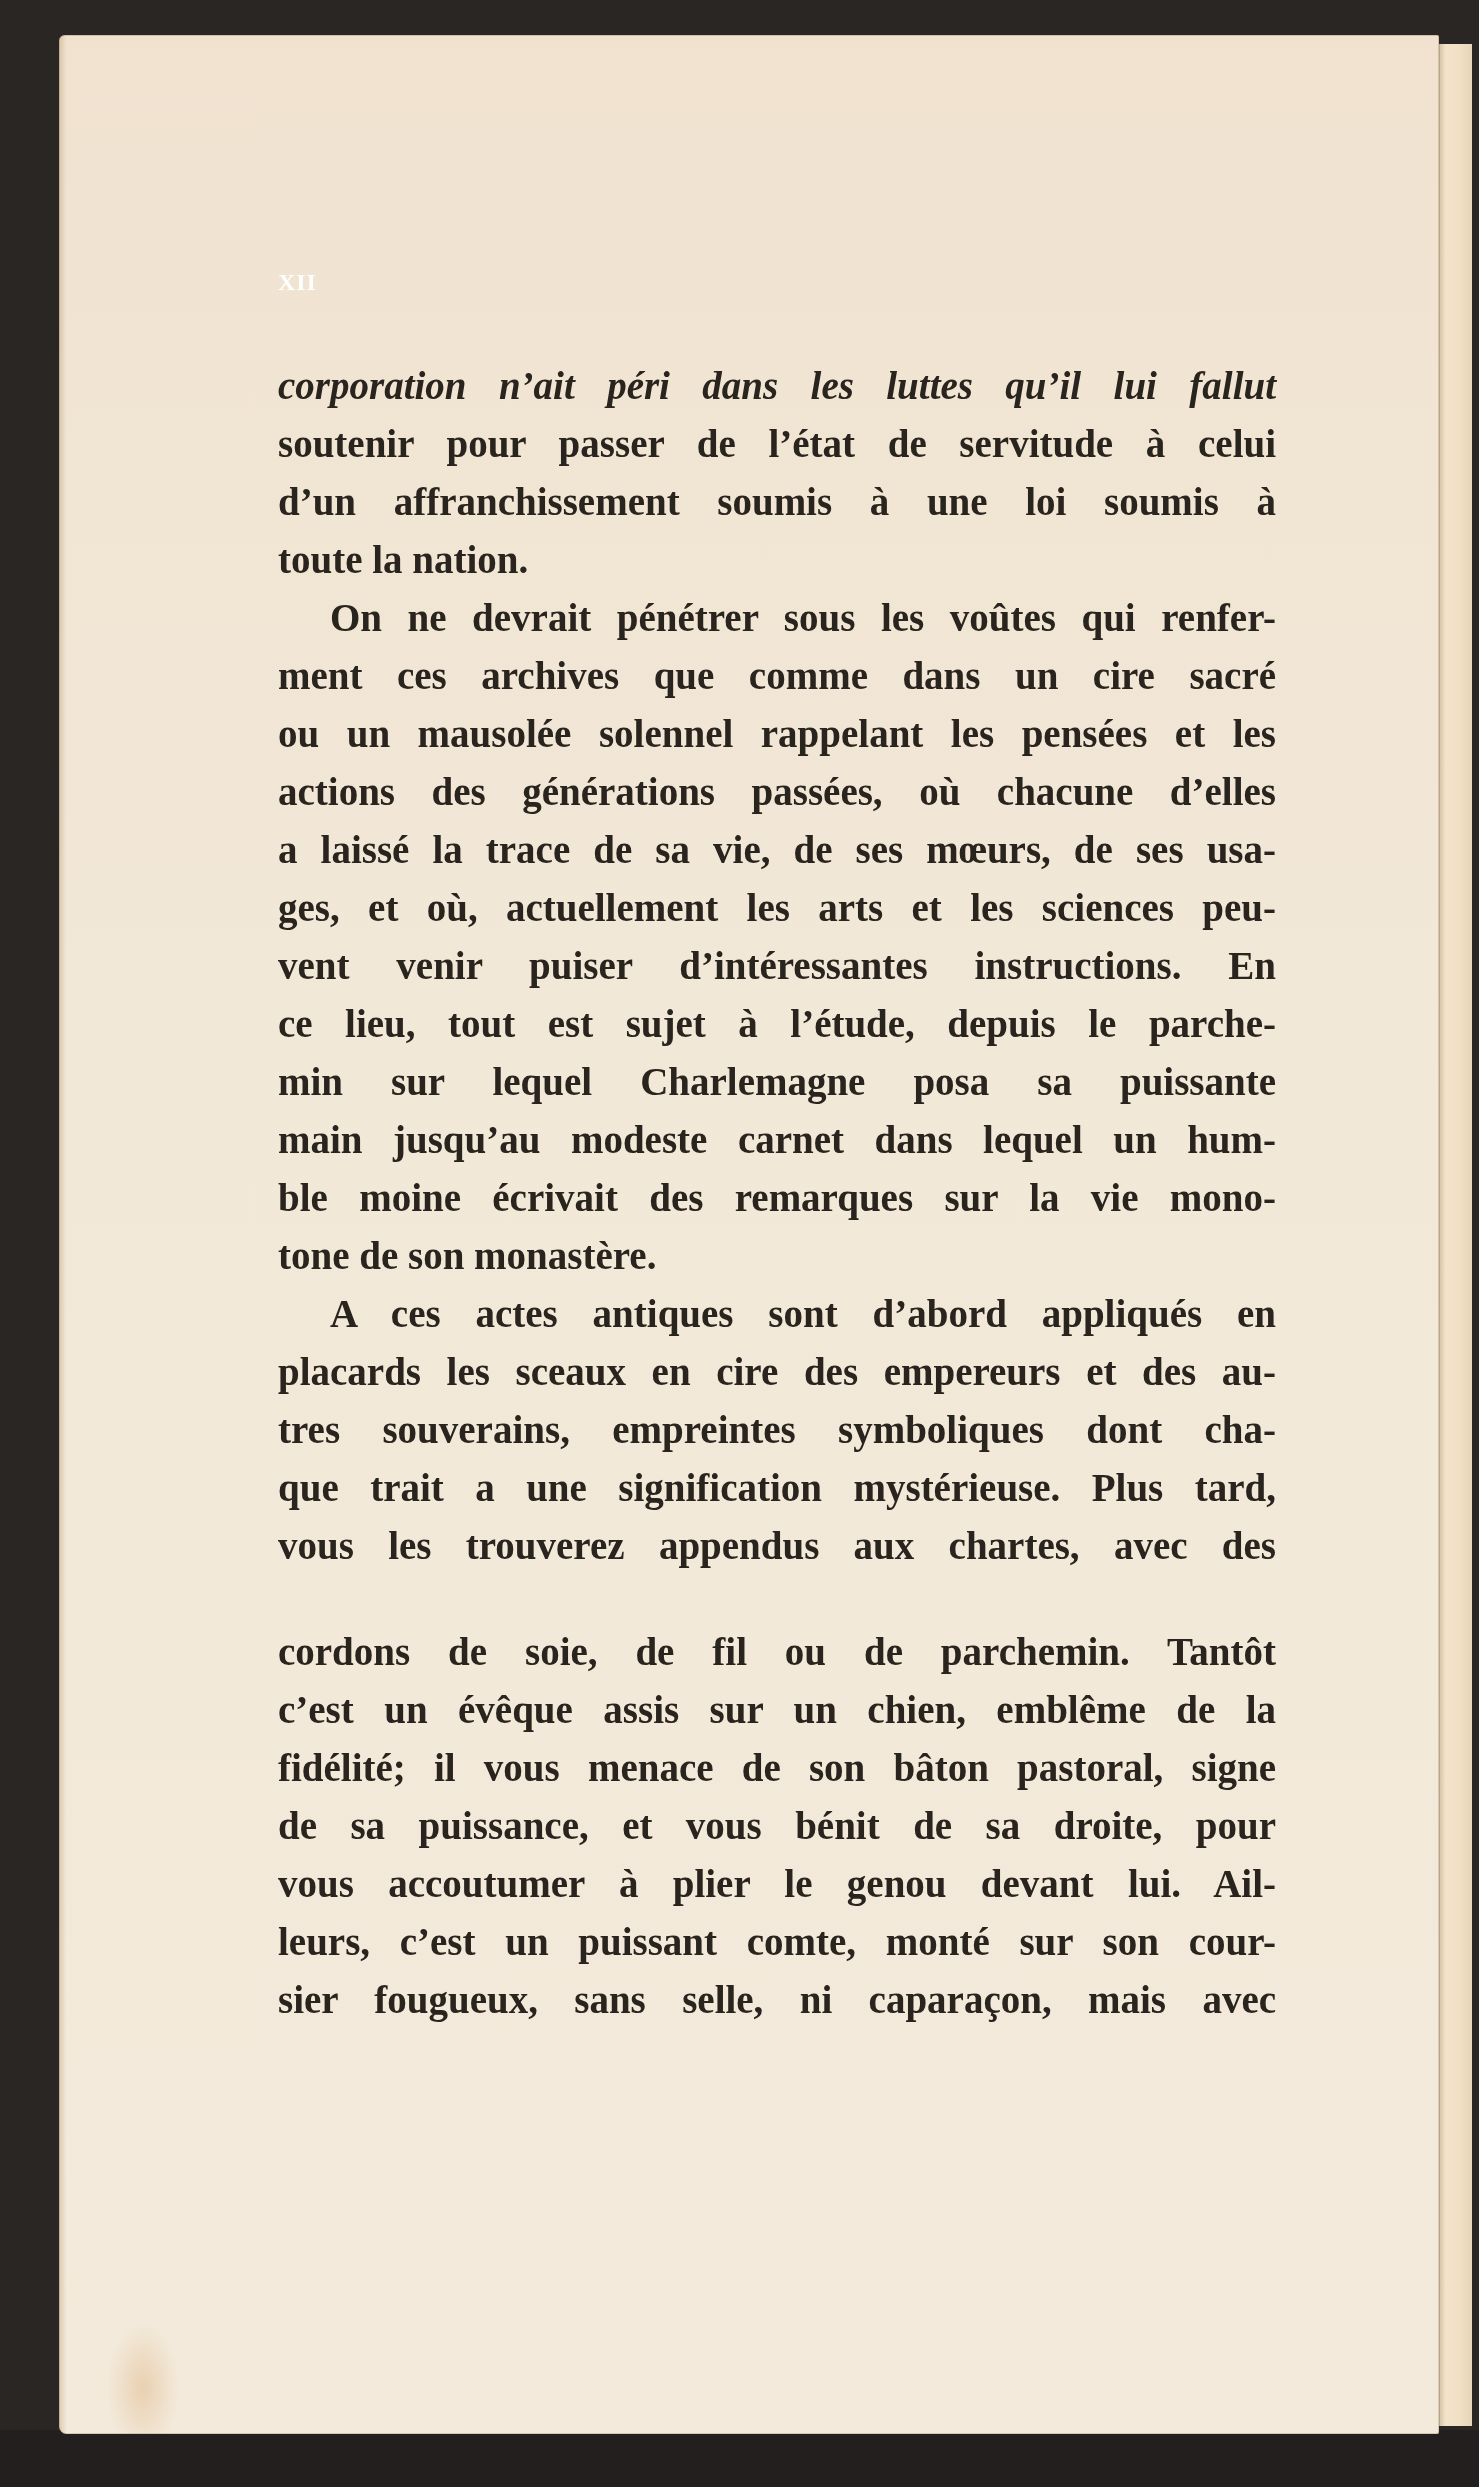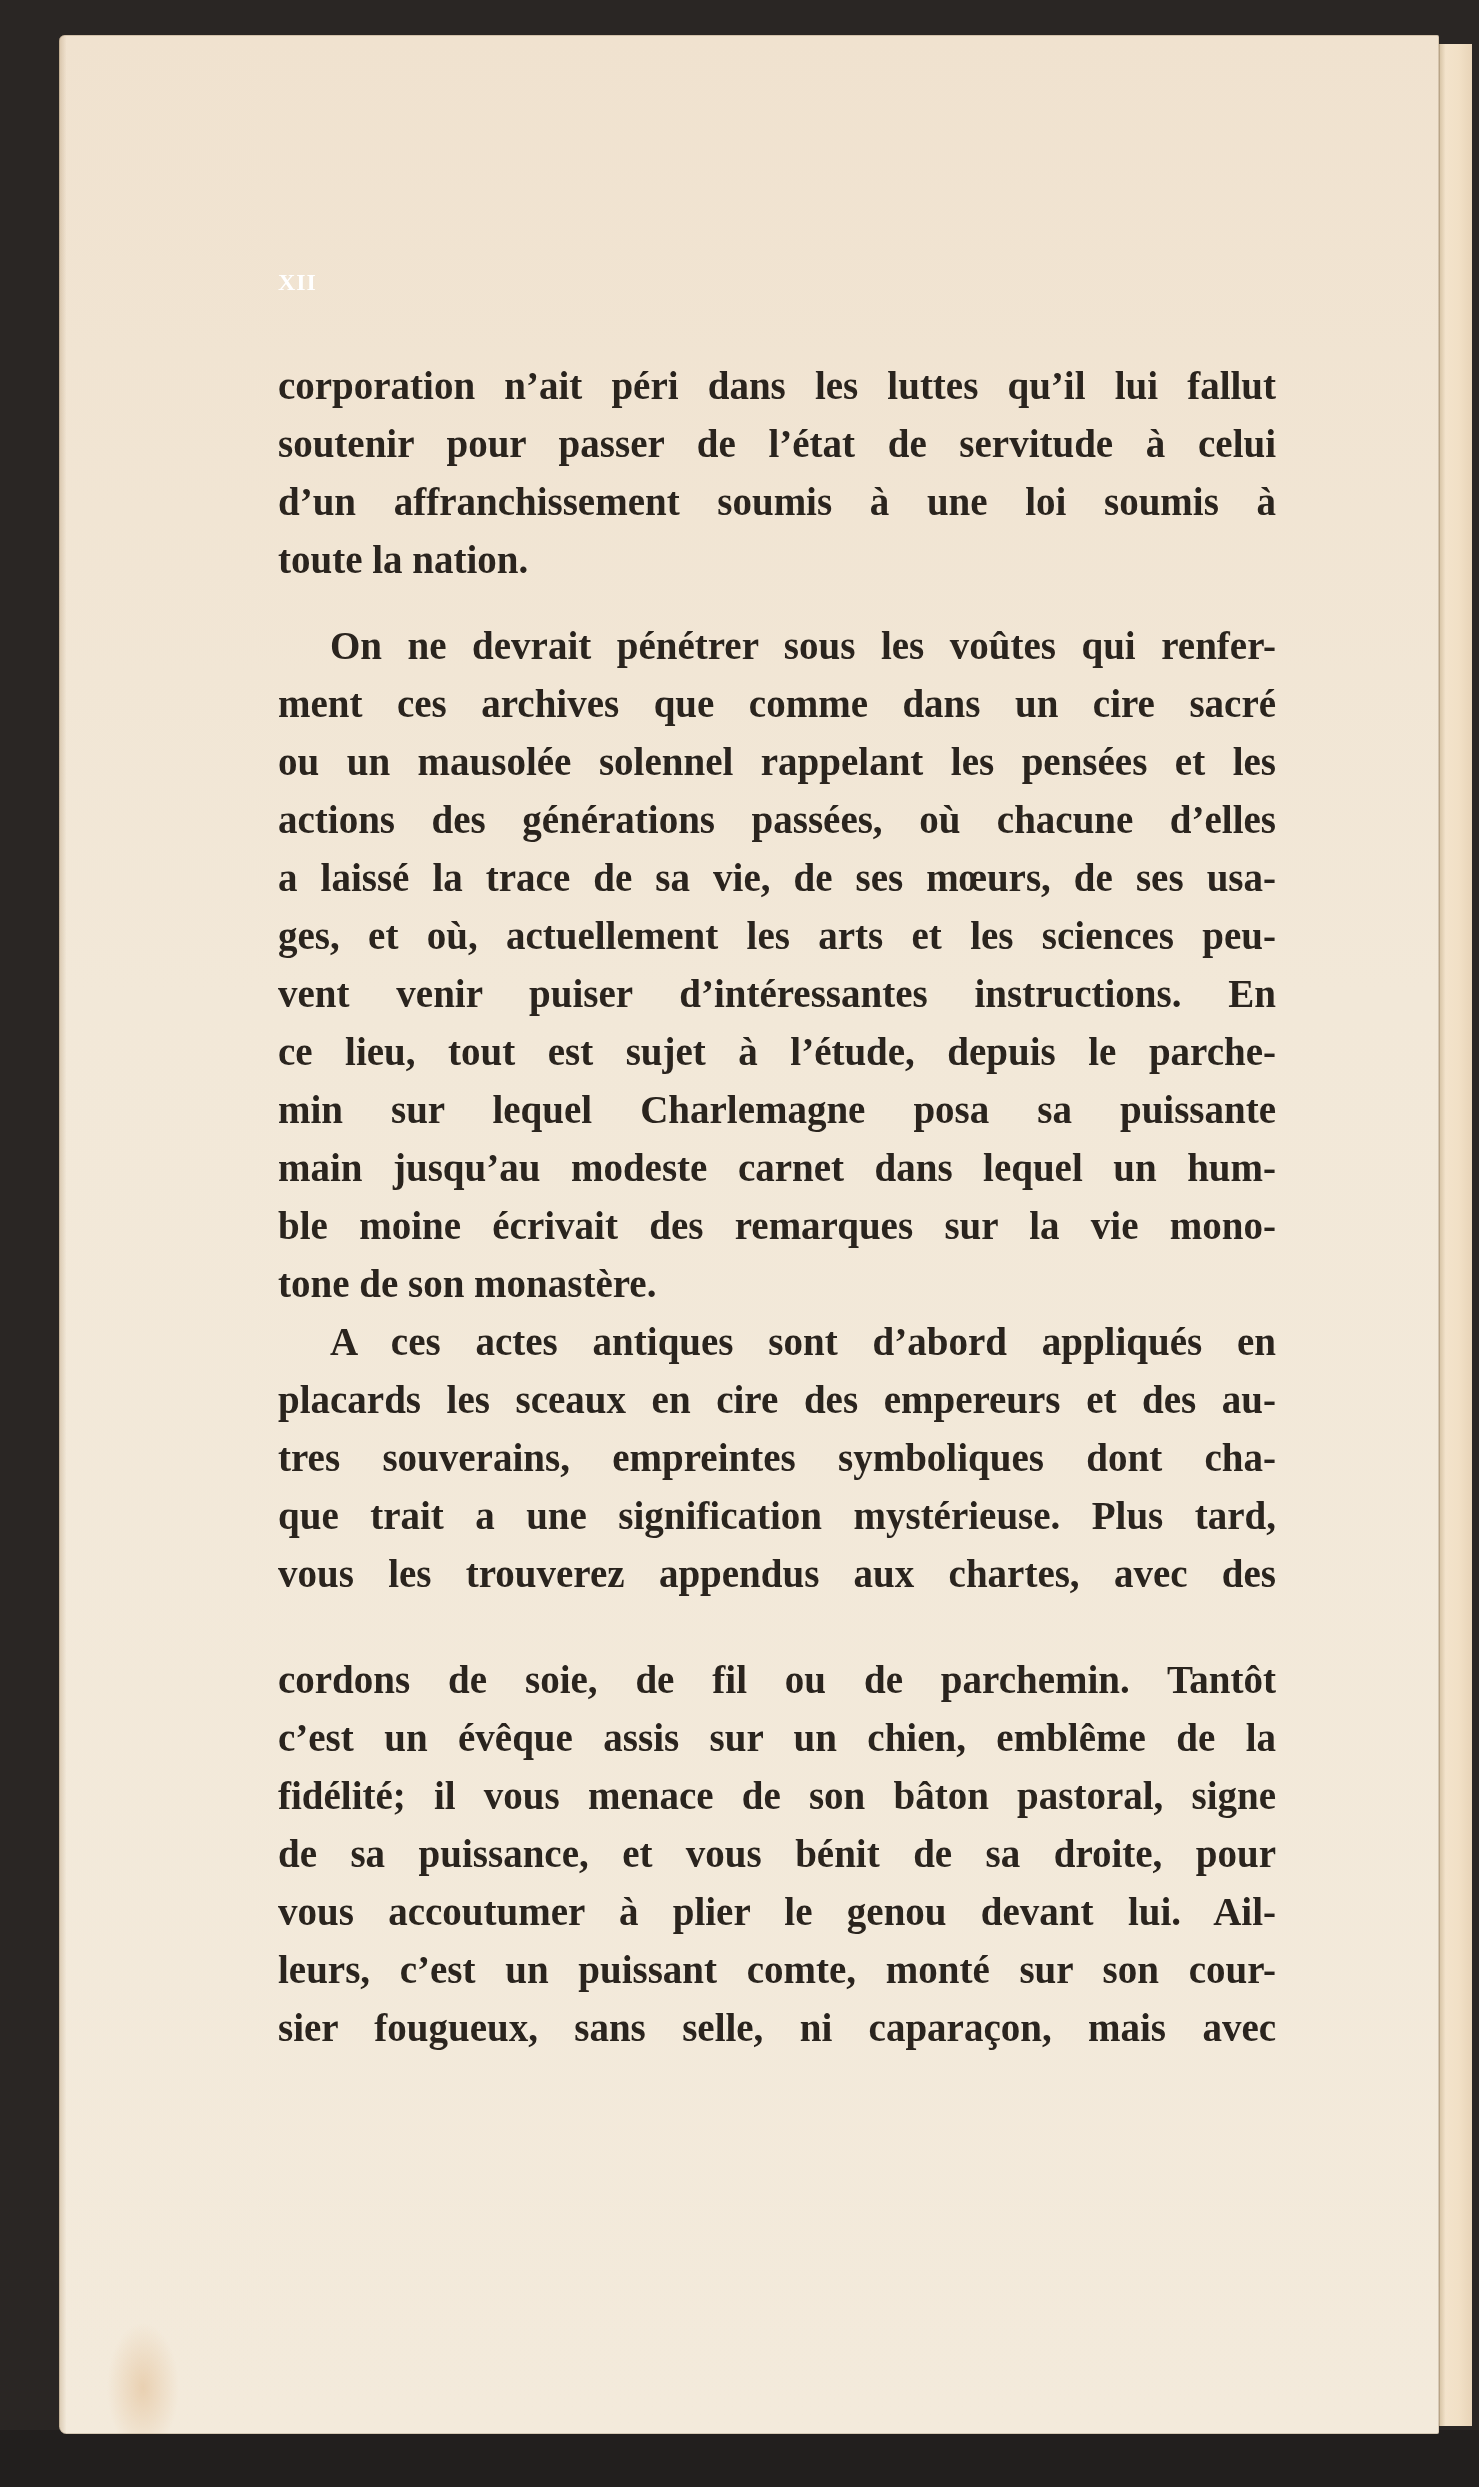--- a/index.html
+++ b/index.html
@@ -84,28 +84,28 @@
 <div class="backdrop-bottom"></div>
 <div class="next-page-strip"></div>
 
 <div class="page"></div>
 
 <div class="running-head">XII</div>
 
 <div class="text-block">
 
   <div>
-    <span class="line" style="white-space: nowrap;">corporation n’ait péri dans les luttes qu’il lui fallut</span>
+    <span class="line" style="white-space: nowrap; font-style: italic;">corporation n’ait péri dans les luttes qu’il lui fallut</span>
     <span class="line" style="white-space: nowrap;">soutenir pour passer de l’état de servitude à celui</span>
     <span class="line" style="white-space: nowrap;">d’un affranchissement soumis à une loi soumis à</span>
     <span class="line last" style="white-space: nowrap;">toute la nation.</span>
   </div>
 
   <div>
-    <span class="line indent" style="white-space: nowrap; margin-top: 28px;">On ne devrait pénétrer sous les voûtes qui renfer-</span>
+    <span class="line indent" style="white-space: nowrap;">On ne devrait pénétrer sous les voûtes qui renfer-</span>
     <span class="line" style="white-space: nowrap;">ment ces archives que comme dans un cire sacré</span>
     <span class="line" style="white-space: nowrap;">ou un mausolée solennel rappelant les pensées et les</span>
     <span class="line" style="white-space: nowrap;">actions des générations passées, où chacune d’elles</span>
     <span class="line" style="white-space: nowrap;">a laissé la trace de sa vie, de ses mœurs, de ses usa-</span>
     <span class="line" style="white-space: nowrap;">ges, et où, actuellement les arts et les sciences peu-</span>
     <span class="line" style="white-space: nowrap;">vent venir puiser d’intéressantes instructions. En</span>
     <span class="line" style="white-space: nowrap;">ce lieu, tout est sujet à l’étude, depuis le parche-</span>
     <span class="line" style="white-space: nowrap;">min sur lequel Charlemagne posa sa puissante</span>
     <span class="line" style="white-space: nowrap;">main jusqu’au modeste carnet dans lequel un hum-</span>
     <span class="line" style="white-space: nowrap;">ble moine écrivait des remarques sur la vie mono-</span>

